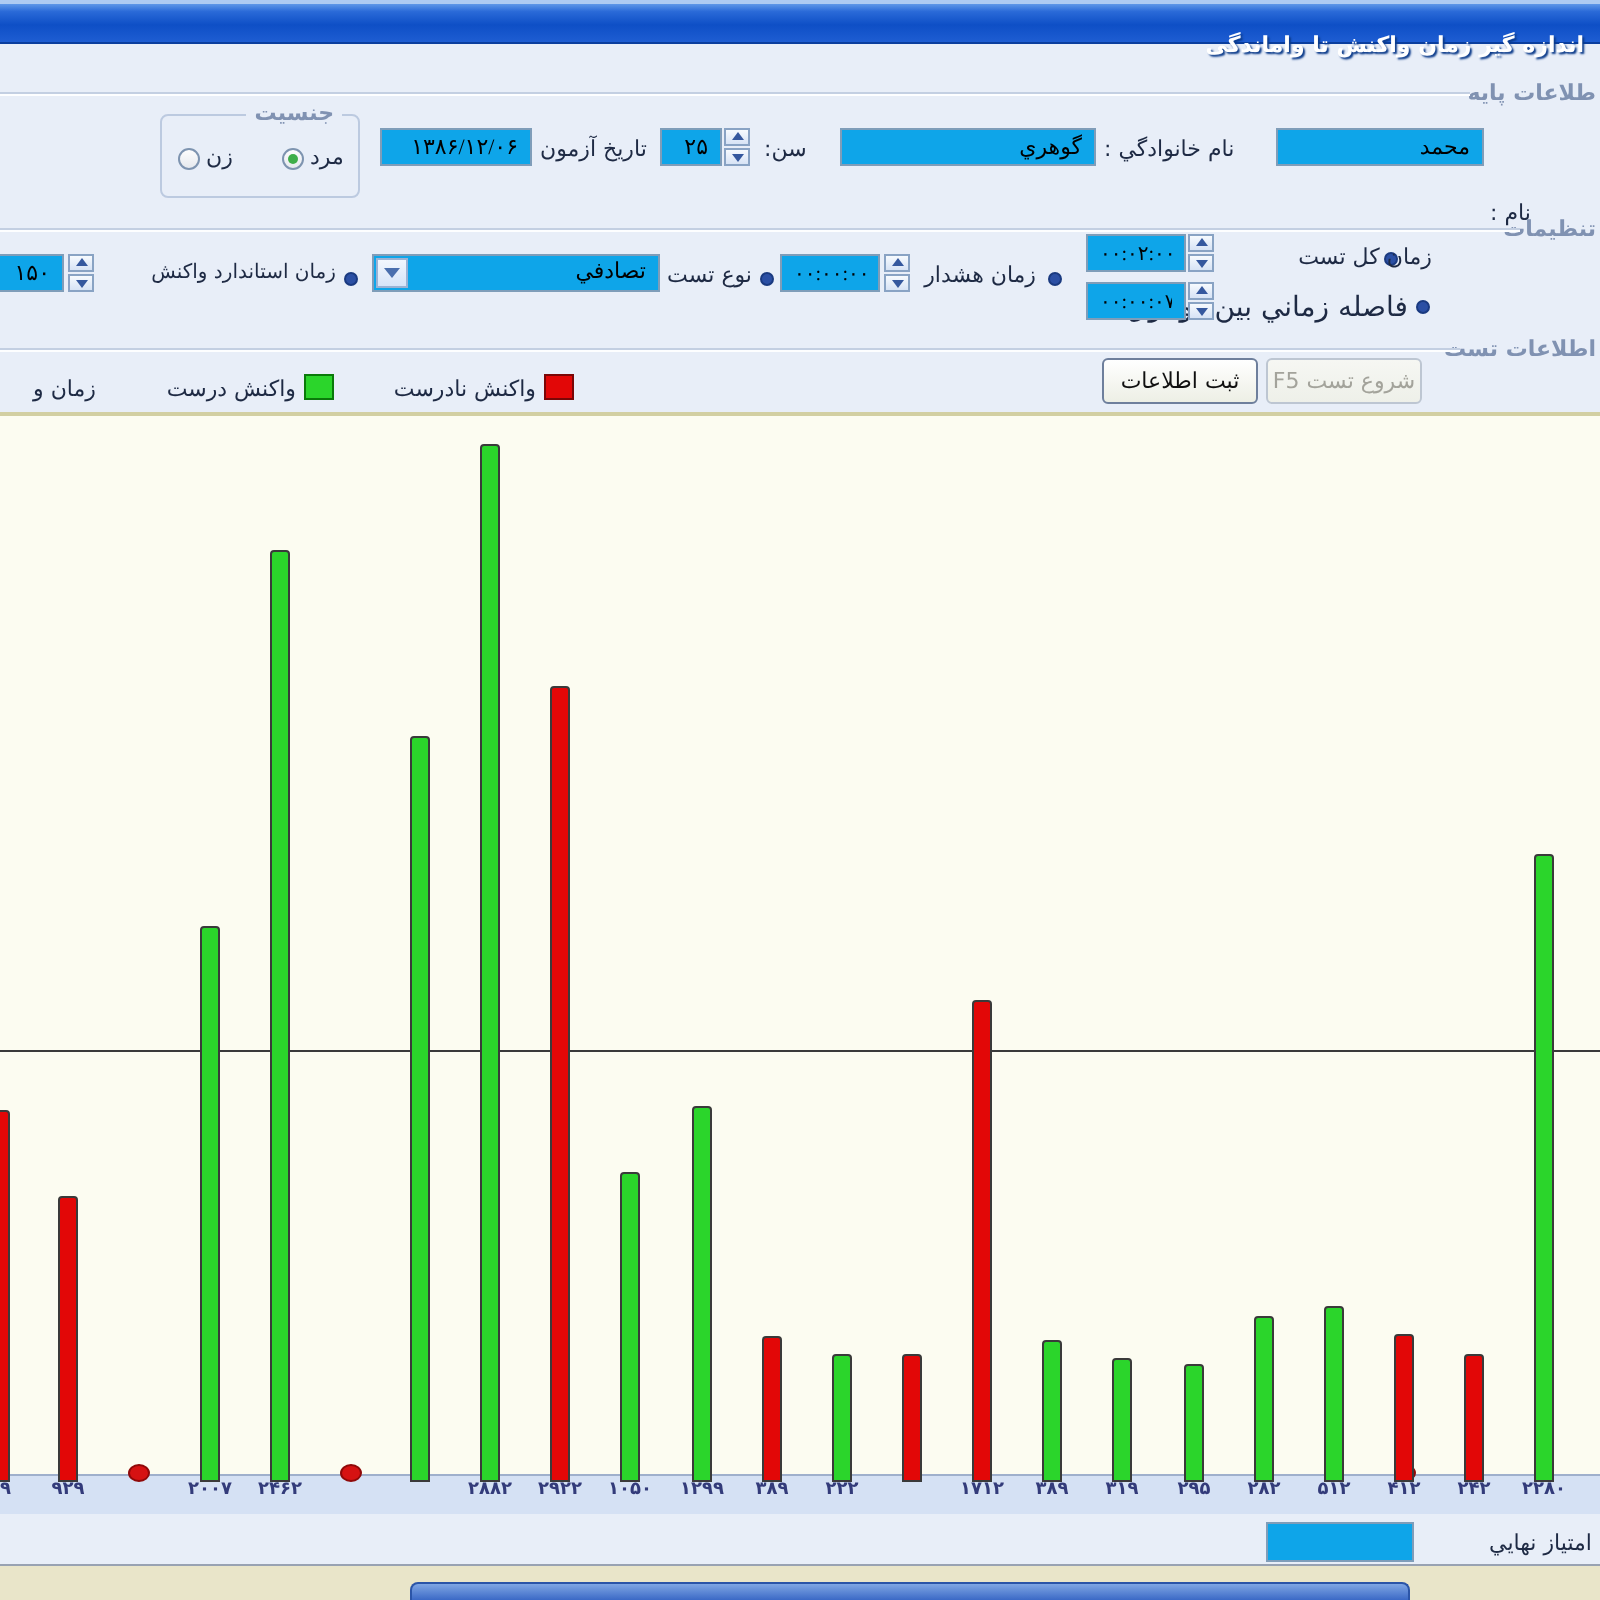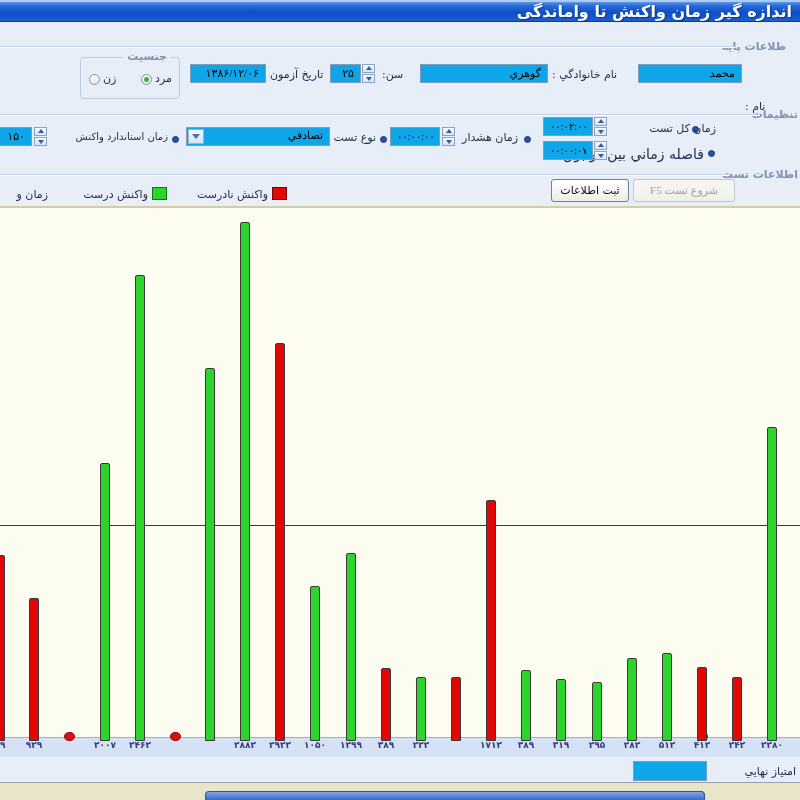--- a/index.html
+++ b/index.html
@@ -2,21 +2,21 @@
 <html><head>
 <meta charset="utf-8">
 <style>
   html,body{margin:0;padding:0;width:800px;height:800px;overflow:hidden;}
   body{font-family:"DejaVu Sans",sans-serif;background:#E8EEF8;position:relative;}
   .abs{position:absolute;}
   .topline{left:0;top:0;width:800px;height:2px;background:#AECBF2;}
   .titlebar{left:0;top:2px;width:800px;height:19px;
     background:linear-gradient(#5E97E8 0%,#2A6AD8 20%,#0E4FC6 55%,#1E5DD2 100%);
     border-bottom:1px solid #0A3E9E;}
-  .title{position:absolute;right:8px;top:0;color:#fff;font-weight:bold;font-size:16px;
+  .title{position:absolute;right:8px;top:14px;color:#fff;font-weight:bold;font-size:11px;
     direction:rtl;text-shadow:1px 1px 1px #0A3A8A;white-space:nowrap;text-align:right;}
   .cap{font-size:11px;font-weight:bold;color:#8092B2;direction:rtl;white-space:nowrap;}
   .etch{height:0;border-top:1px solid #C3CFE2;border-bottom:1px solid #FDFEFF;}
   .lbl{font-size:11px;color:#1E2A44;direction:rtl;white-space:nowrap;}
   .tb{background:#0ea5e9;border:1px solid #7F9DB9;font-size:11px;color:#000;
     padding:1px 6px;box-sizing:border-box;font-family:Liberation Serif, serif;}
   .rtl{direction:rtl;text-align:right;}
   .ltr{direction:ltr;text-align:center;}
   .blt{width:7px;height:7px;border-radius:50%;background:#2B4FA4;border:1px solid #1A3A80;box-sizing:border-box;}
   .spin{width:14px;}
@@ -63,21 +63,21 @@
     background:linear-gradient(#7FA6E4,#3B69C6);border:1px solid #2B55A8;border-bottom:none;box-sizing:border-box;}
 </style>
 </head>
 <body>
 
 <div class="abs topline"></div>
 <div class="abs titlebar">
   <span class="title">اندازه گیر زمان واکنش تا واماندگی</span>
 </div>
 
-<span class="abs cap" style="right:14px;top:40px;margin-left:38px;">طلاعات پایه</span>
+<span class="abs cap" style="right:2px;top:40px;margin-left:38px;">طلاعات پایه</span>
 <div class="abs etch" style="left:0;top:46px;width:735px;"></div>
 
 <span class="abs lbl" style="left:745px;top:68px;margin-top:32px;">نام :</span>
 <input class="abs tb rtl" style="left: 638px; top: 64px; width: 104px; height: 19px;" value="محمد">
 <span class="abs lbl" style="left:552px;top:68px;">نام خانوادگي :</span>
 <input class="abs tb rtl" style="left: 420px; top: 64px; width: 128px; height: 19px;" value="گوهري">
 <span class="abs lbl" style="left:382px;top:68px;">سن:</span>
 <input class="abs tb rtl" style="left: 330px; top: 64px; width: 31px; height: 19px;" value="۲۵">
 <div class="abs spin" style="left:362px;top:64px;">
   <div class="spin-btn">
@@ -154,21 +154,21 @@
     </div>
   <div class="spin-btn">
       <div class="tri-down"></div>
     </div>
 </div>
 <input class="abs tb rtl" style="left: -6px; top: 127px; width: 38px; height: 19px;" value="۱۵۰">
 
 <span class="abs cap" style="right:2px;top:168px;">اطلاعات تست</span>
 <div class="abs etch" style="left:0;top:174px;width:730px;"></div>
 
-<div class="abs btn disabled" style="left:633px;top:179px;width:102px;font-family:Liberation Serif, serif;">شروع تست F5</div>
+<div class="abs btn disabled" style="left:633px;top:179px;width:78px;">شروع تست F5</div>
 <div class="abs btn" style="left:551px;top:179px;width:78px;">ثبت اطلاعات</div>
 
 <div class="abs legsq" style="left:272px;top:187px;background:#E20707;border:1px solid #7A0606;"></div>
 <span class="abs lbl" style="left:182px;top:188px;width:86px;">واکنش نادرست</span>
 <div class="abs legsq" style="left:152px;top:187px;background:#2BD52B;border:1px solid #0A7A0A;"></div>
 <span class="abs lbl" style="left:72px;top:188px;width:76px;">واکنش درست</span>
 <span class="abs lbl" style="left:-2px;top:188px;width:50px;overflow:hidden;">زمان و</span>
 
 <div class="abs tanline"></div>
 

